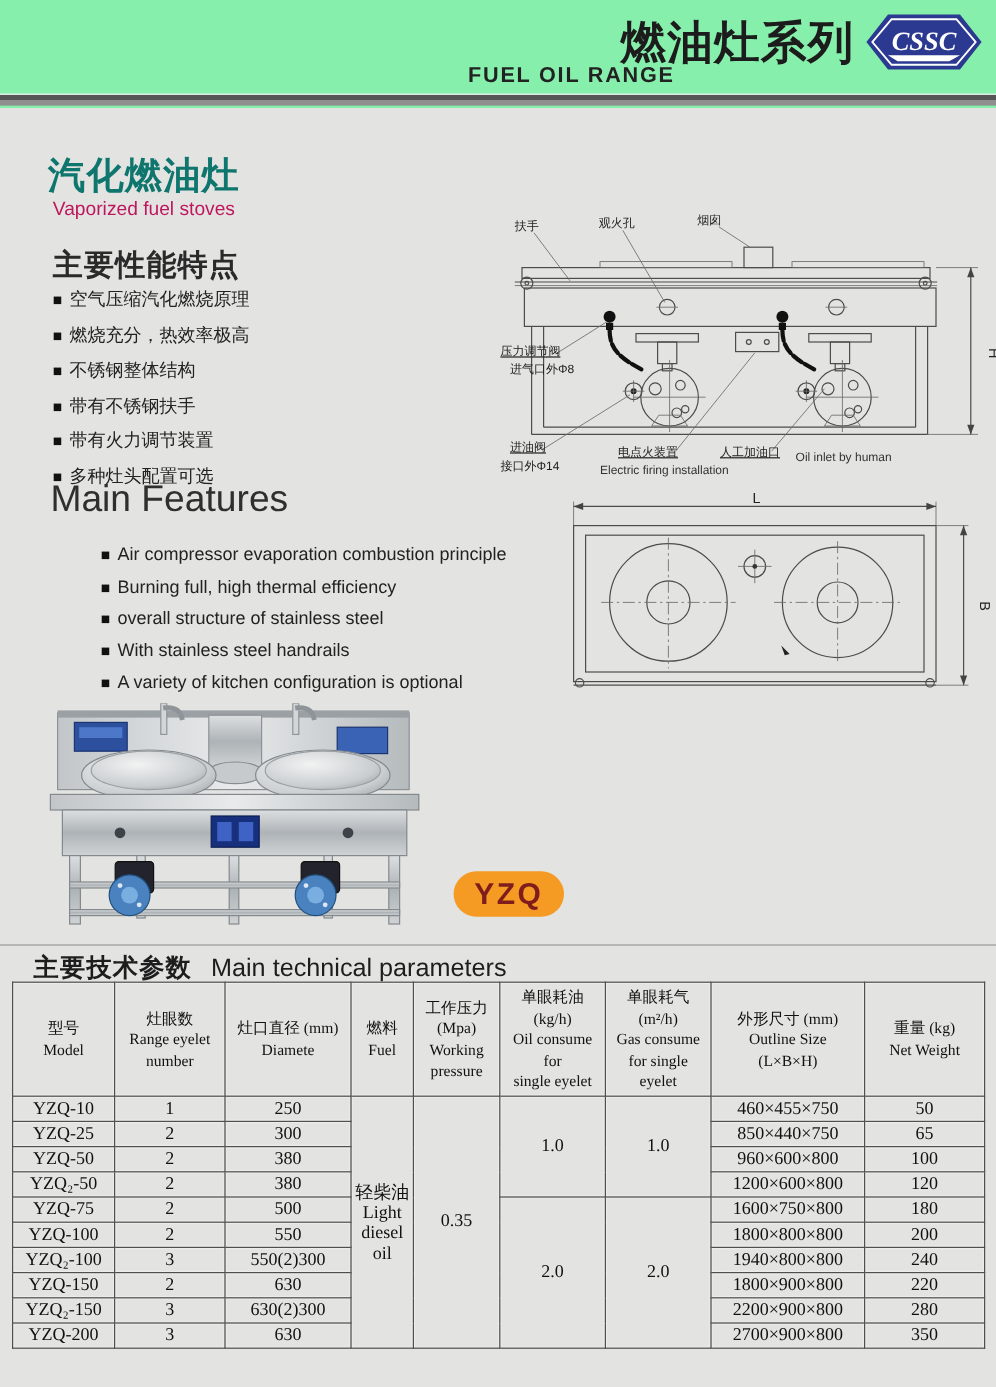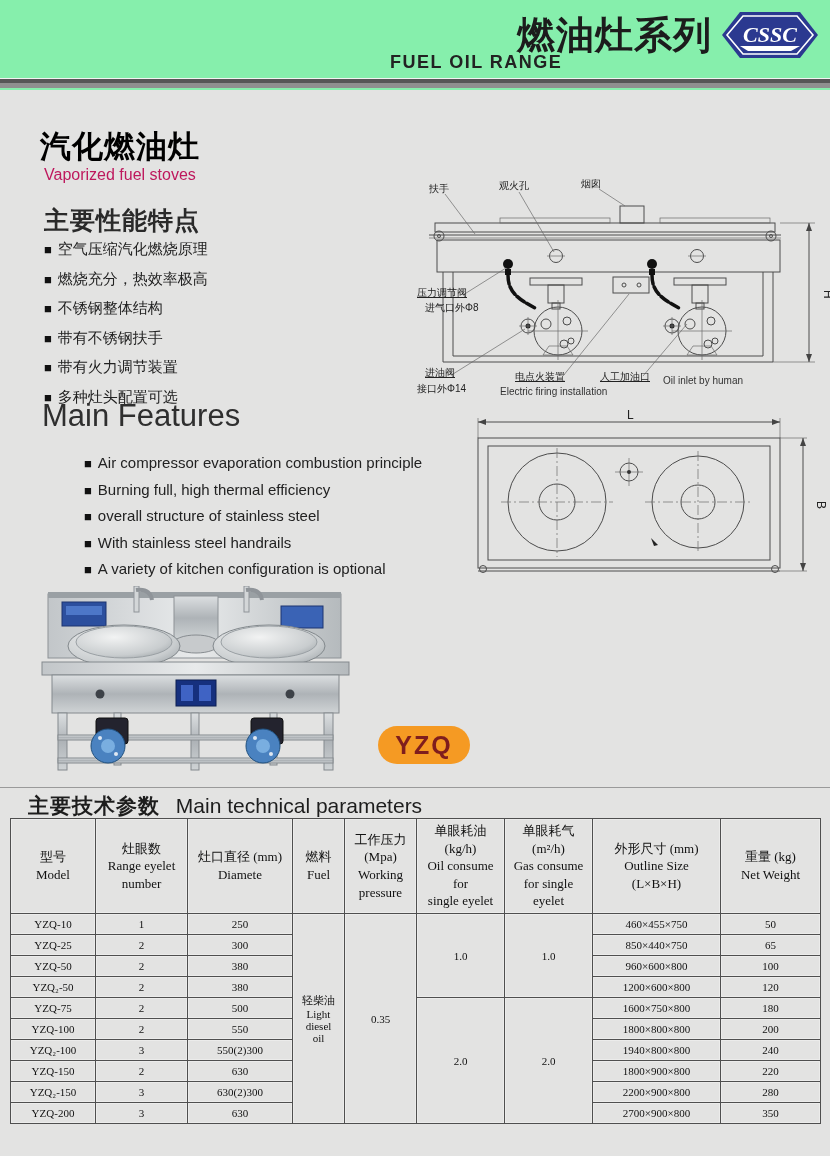--- a/index.html
+++ b/index.html
@@ -6,21 +6,21 @@
   body{font-family:"Liberation Sans",sans-serif;background:#bfbfbf;}
   #page{position:relative;width:830px;height:1156px;margin:0 auto;background:#e3e3e2;overflow:hidden;}
   
   #topstrip{position:absolute;left:0;top:0;width:830px;height:90px;background:#86efac;}
   #divider{position:absolute;left:0;top:78px;width:830px;height:9px;
            background:linear-gradient(#565656 0 45%,#8f8f8f 45% 100%);border-top:1px solid #f2f2f2;}
   .title-cn{position:absolute;right:118px;top:10px;font-size:38px;font-weight:bold;color:#1c1c1c;letter-spacing:1px;}
   .title-en{position:absolute;right:118px;top:52px;width:322px;font-size:18px;font-weight:bold;color:#222;letter-spacing:1.5px;}
   #logo{position:absolute;right:10px;top:10px;}
   
-  .h-intro{position:absolute;left:40px;top:126px;font-size:31px;font-weight:bold;color:#000000;letter-spacing:1px;}
+  .h-intro{position:absolute;left:40px;top:126px;font-size:31px;font-weight:bold;color:#0f766e;letter-spacing:1px;}
   .s-intro{position:absolute;left:44px;top:166px;font-size:16px;color:#be185d;}
   .h-cn{position:absolute;left:44px;top:204px;font-size:25px;font-weight:bold;color:#2a2a2a;letter-spacing:1px;}
   .h-en{position:absolute;left:42px;top:398px;font-size:31px;color:#2f2f2f;}
   ul.feat{position:absolute;margin:0;padding:0;list-style:none;}
   ul.feat.cn{left:44px;top:240px;}
   ul.feat.en{left:42px;top:454px;margin-left:42px;}
   ul.feat li{font-size:15px;color:#222;margin-bottom:9.5px;white-space:nowrap;}
   ul.feat.cn li{margin-bottom:10.5px;}
   ul.feat .sq{font-size:13px;margin-right:6px;color:#111;}
   
@@ -41,21 +41,21 @@
   #params-rule{position:absolute;left:0;top:787px;width:830px;height:1px;background:#9a9a9a;}
   #params-heading{position:absolute;left:28px;top:792px;font-size:21px;color:#1d1d1d;}
   #params-heading .cnpart{font-weight:bold;letter-spacing:1px;}
   #params-heading .enpart{margin-left:10px;}
   
   #tech-table{position:absolute;left:10px;top:818px;border-collapse:collapse;table-layout:fixed;width:810px;
               font-family:"Liberation Serif","DejaVu Serif",serif;color:#111;}
   #tech-table th,#tech-table td{border:1px solid #4f4f4f;text-align:center;vertical-align:middle;
               white-space:pre-line;padding:0 2px;box-shadow:inset 0 0 0 1px #ececeb;}
   #tech-table th{height:94px;font-weight:normal;font-size:13px;line-height:1.35;}
-  #tech-table td{height:20px;font-size:11px;}
+  #tech-table td{height:20px;font-size:15px;}
 </style>
 </head>
 <body>
 
 <div id="page">
 
   <div id="topstrip">
     <div class="title-cn">燃油灶系列</div>
     <div class="title-en">FUEL OIL RANGE</div>
     <div id="logo">

